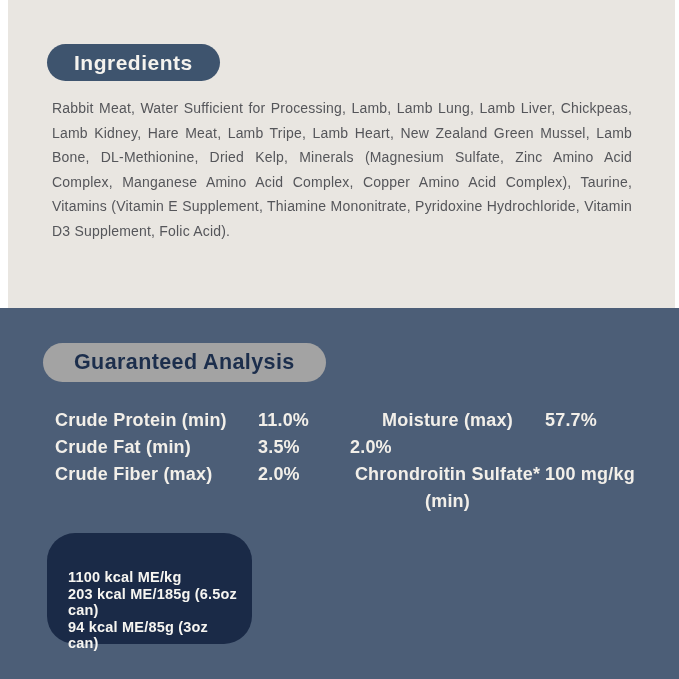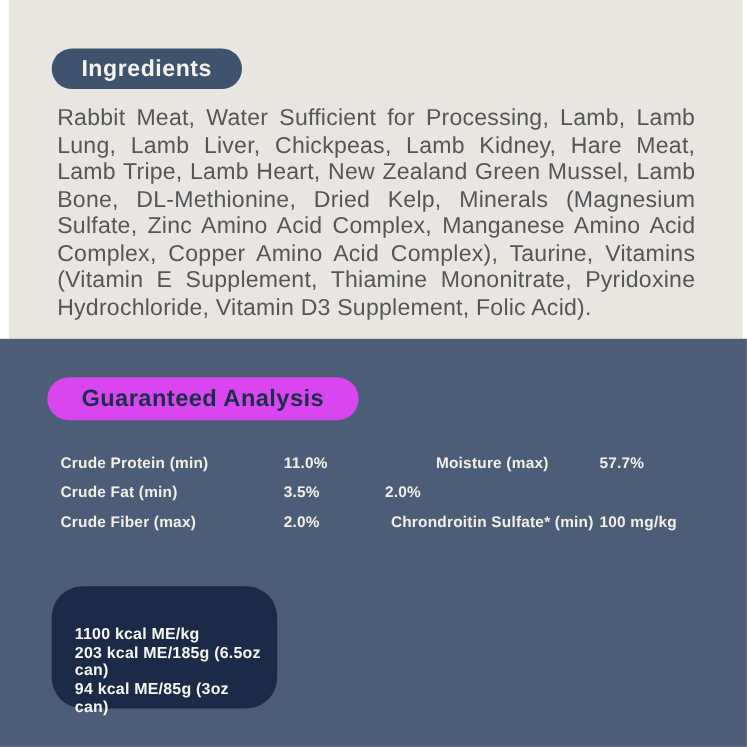--- a/index.html
+++ b/index.html
@@ -36,51 +36,51 @@
     background: #3e546e;
     color: #f5f3ee;
     font-size: 21px;
     font-weight: 700;
     letter-spacing: 0.5px;
   }
   .ingredients-text {
     position: absolute;
     left: 44px; top: 96px;
     width: 580px;
-    font-size: 21px;
+    font-size: 14px;
     line-height: 24.5px;
     color: #55565a;
     text-align: justify;
     letter-spacing: 0.2px;
   }
 
   
   .bottom-section {
     position: absolute;
     left: 0; top: 308px;
     width: 679px; height: 371px;
     background: #4c5e77;
   }
   .pill-light {
     left: 43px; top: 35px;
     height: 39px;
     padding: 0 31px;
     border-radius: 20px;
-    background: #d946ef;
+    background: #a3a3a3;
     color: #1c2e4c;
     font-size: 21.5px;
     font-weight: 700;
     letter-spacing: 0.4px;
   }
 
   .ga-col {
     position: absolute;
     top: 99px;
     color: #f2efe9;
-    font-size: 14px;
+    font-size: 18px;
     font-weight: 700;
     letter-spacing: 0.2px;
   }
   .ga-col-left  { left: 55px; }
   .ga-col-right { left: 350px; }
   .ga-row { display: flex; height: 27px; line-height: 27px; }
   .ga-col-left  .ga-label { width: 203px; }
   .ga-col-right .ga-label { width: 195px; text-align: center; }
 
   .calorie-box {

